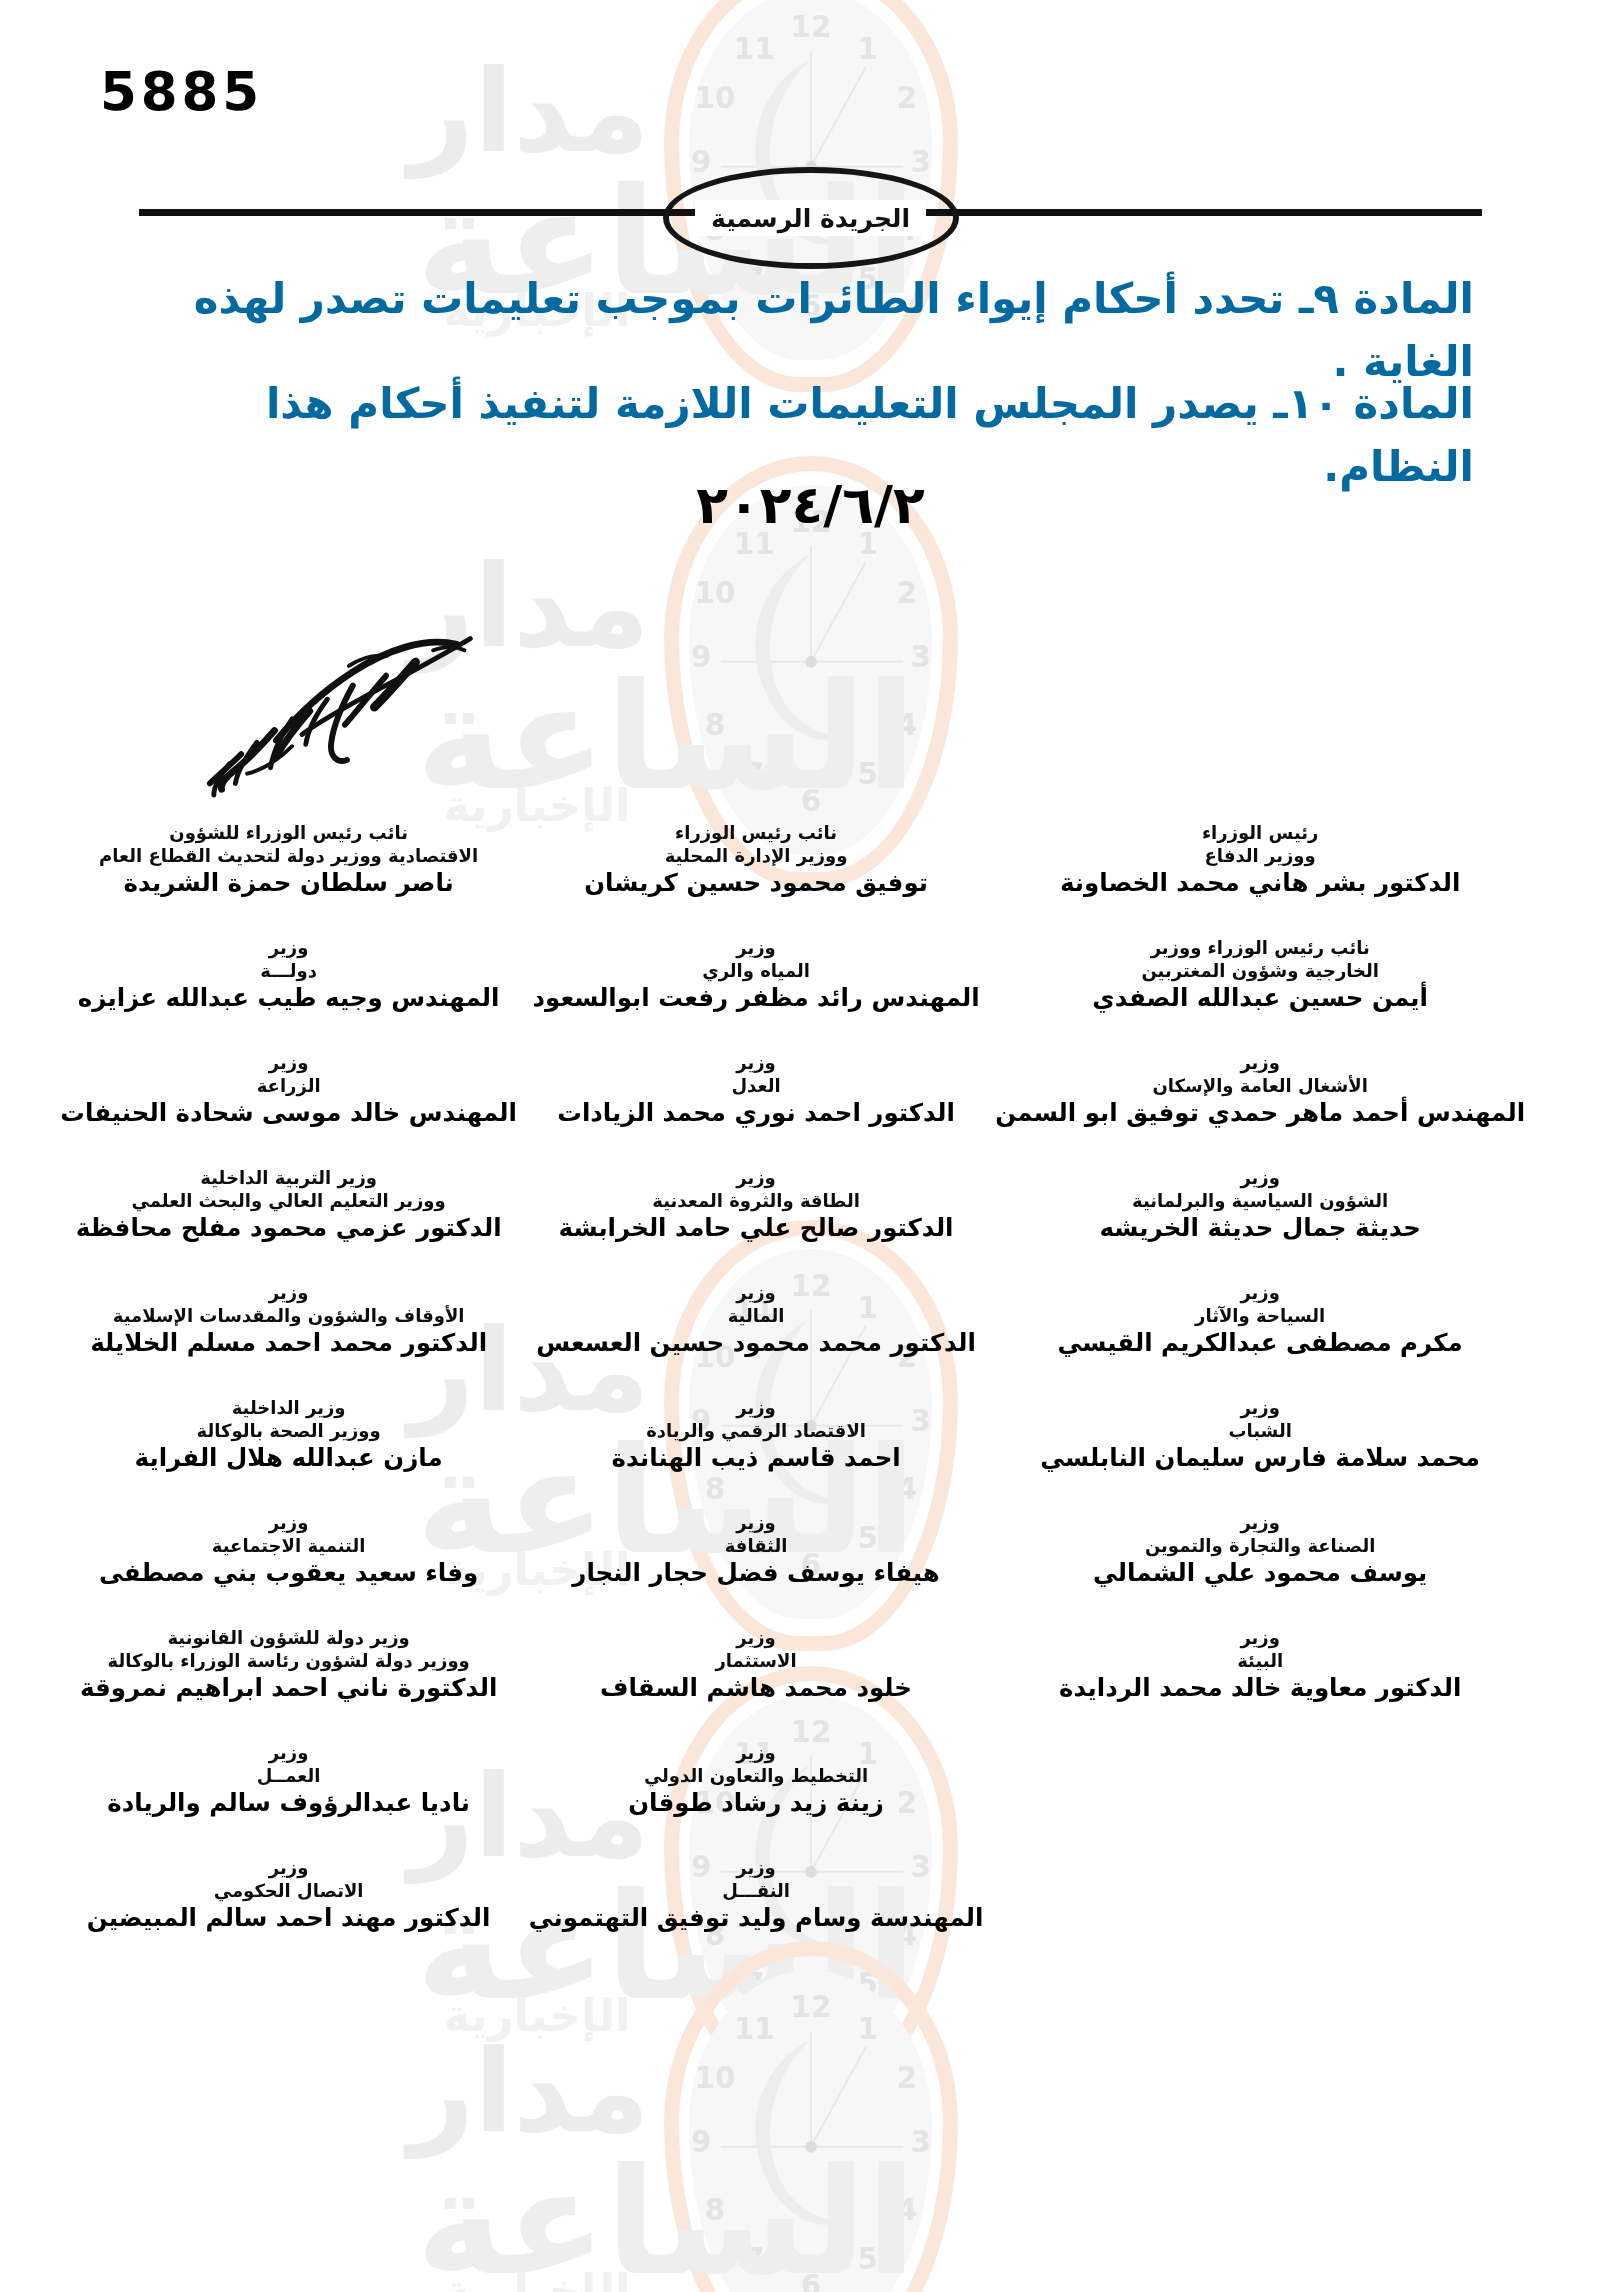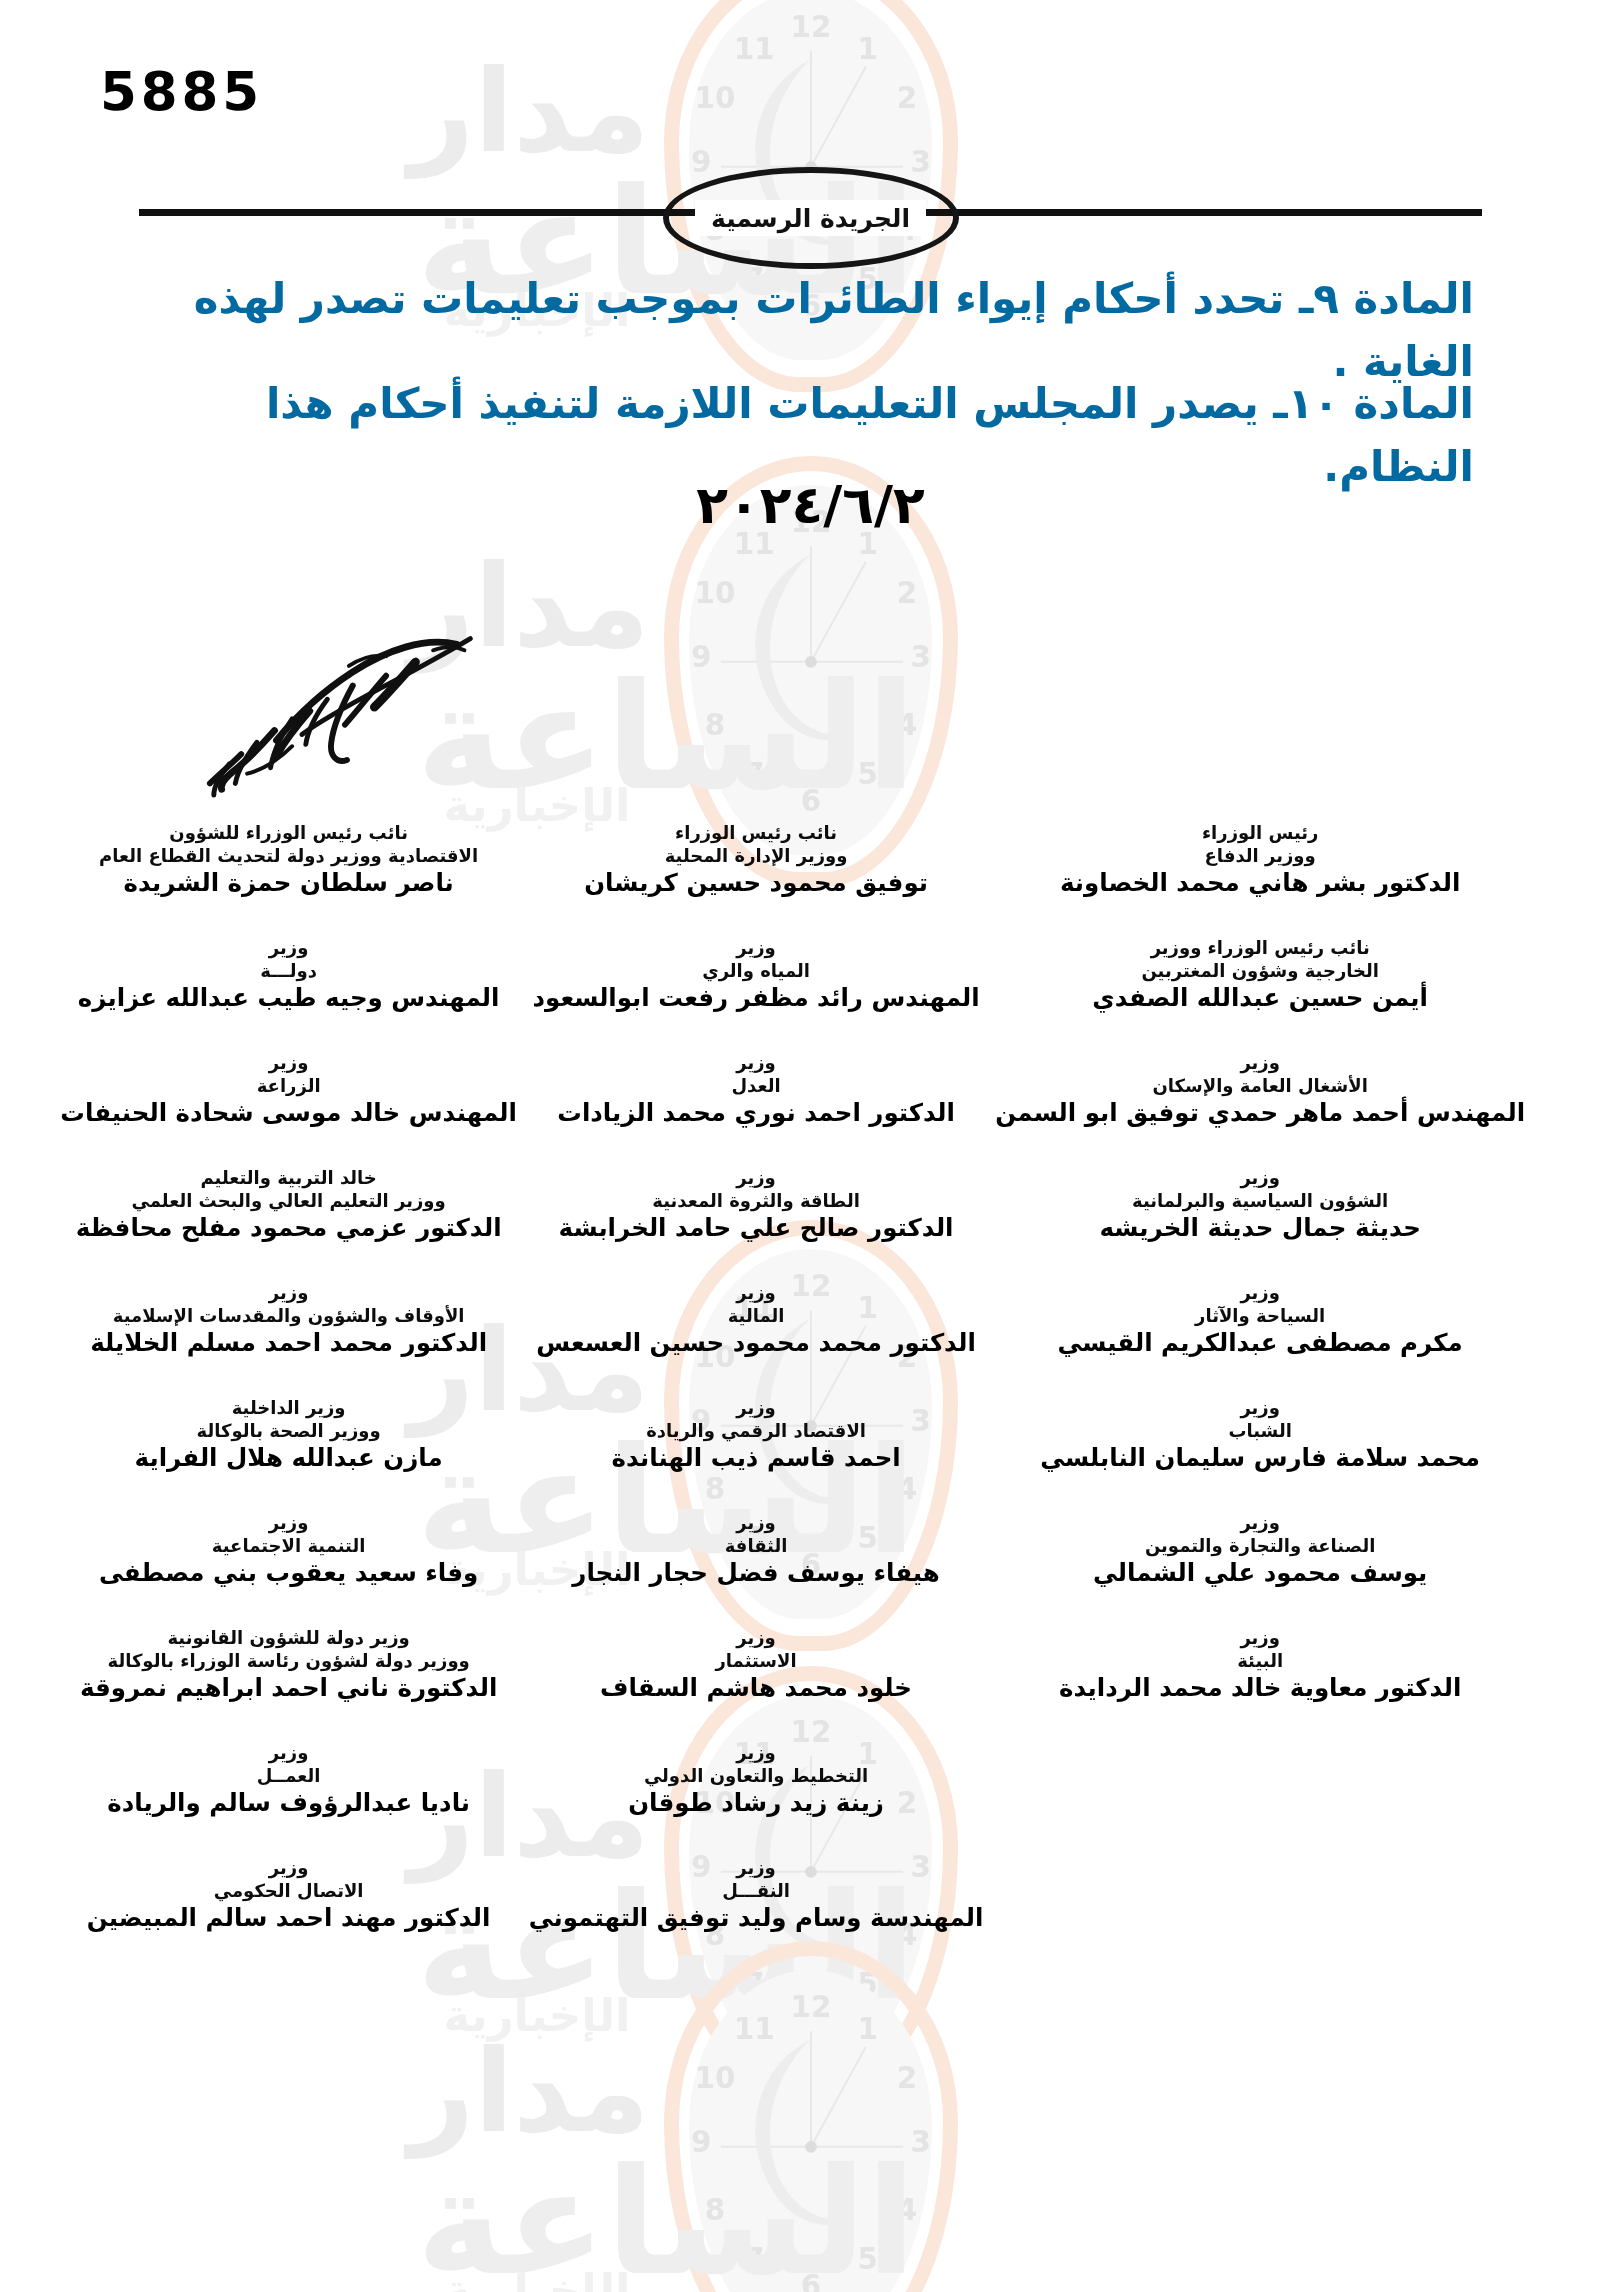--- a/index.html
+++ b/index.html
@@ -457,21 +457,21 @@
         <div class="sig-title">وزير</div>
         <div class="sig-title">الشؤون السياسية والبرلمانية</div>
         <div class="sig-name">حديثة جمال حديثة الخريشه</div>
       </div>
       <div class="sig-cell">
         <div class="sig-title">وزير</div>
         <div class="sig-title">الطاقة والثروة المعدنية</div>
         <div class="sig-name">الدكتور صالح علي حامد الخرابشة</div>
       </div>
       <div class="sig-cell">
-        <div class="sig-title">خالد التربية والتعليم</div>
+        <div class="sig-title">وزير التربية الداخلية</div>
         <div class="sig-title">ووزير التعليم العالي والبحث العلمي</div>
         <div class="sig-name">الدكتور عزمي محمود مفلح محافظة</div>
       </div>
 
       <div class="sig-cell">
         <div class="sig-title">وزير</div>
         <div class="sig-title">السياحة والآثار</div>
         <div class="sig-name">مكرم مصطفى عبدالكريم القيسي</div>
       </div>
       <div class="sig-cell">

